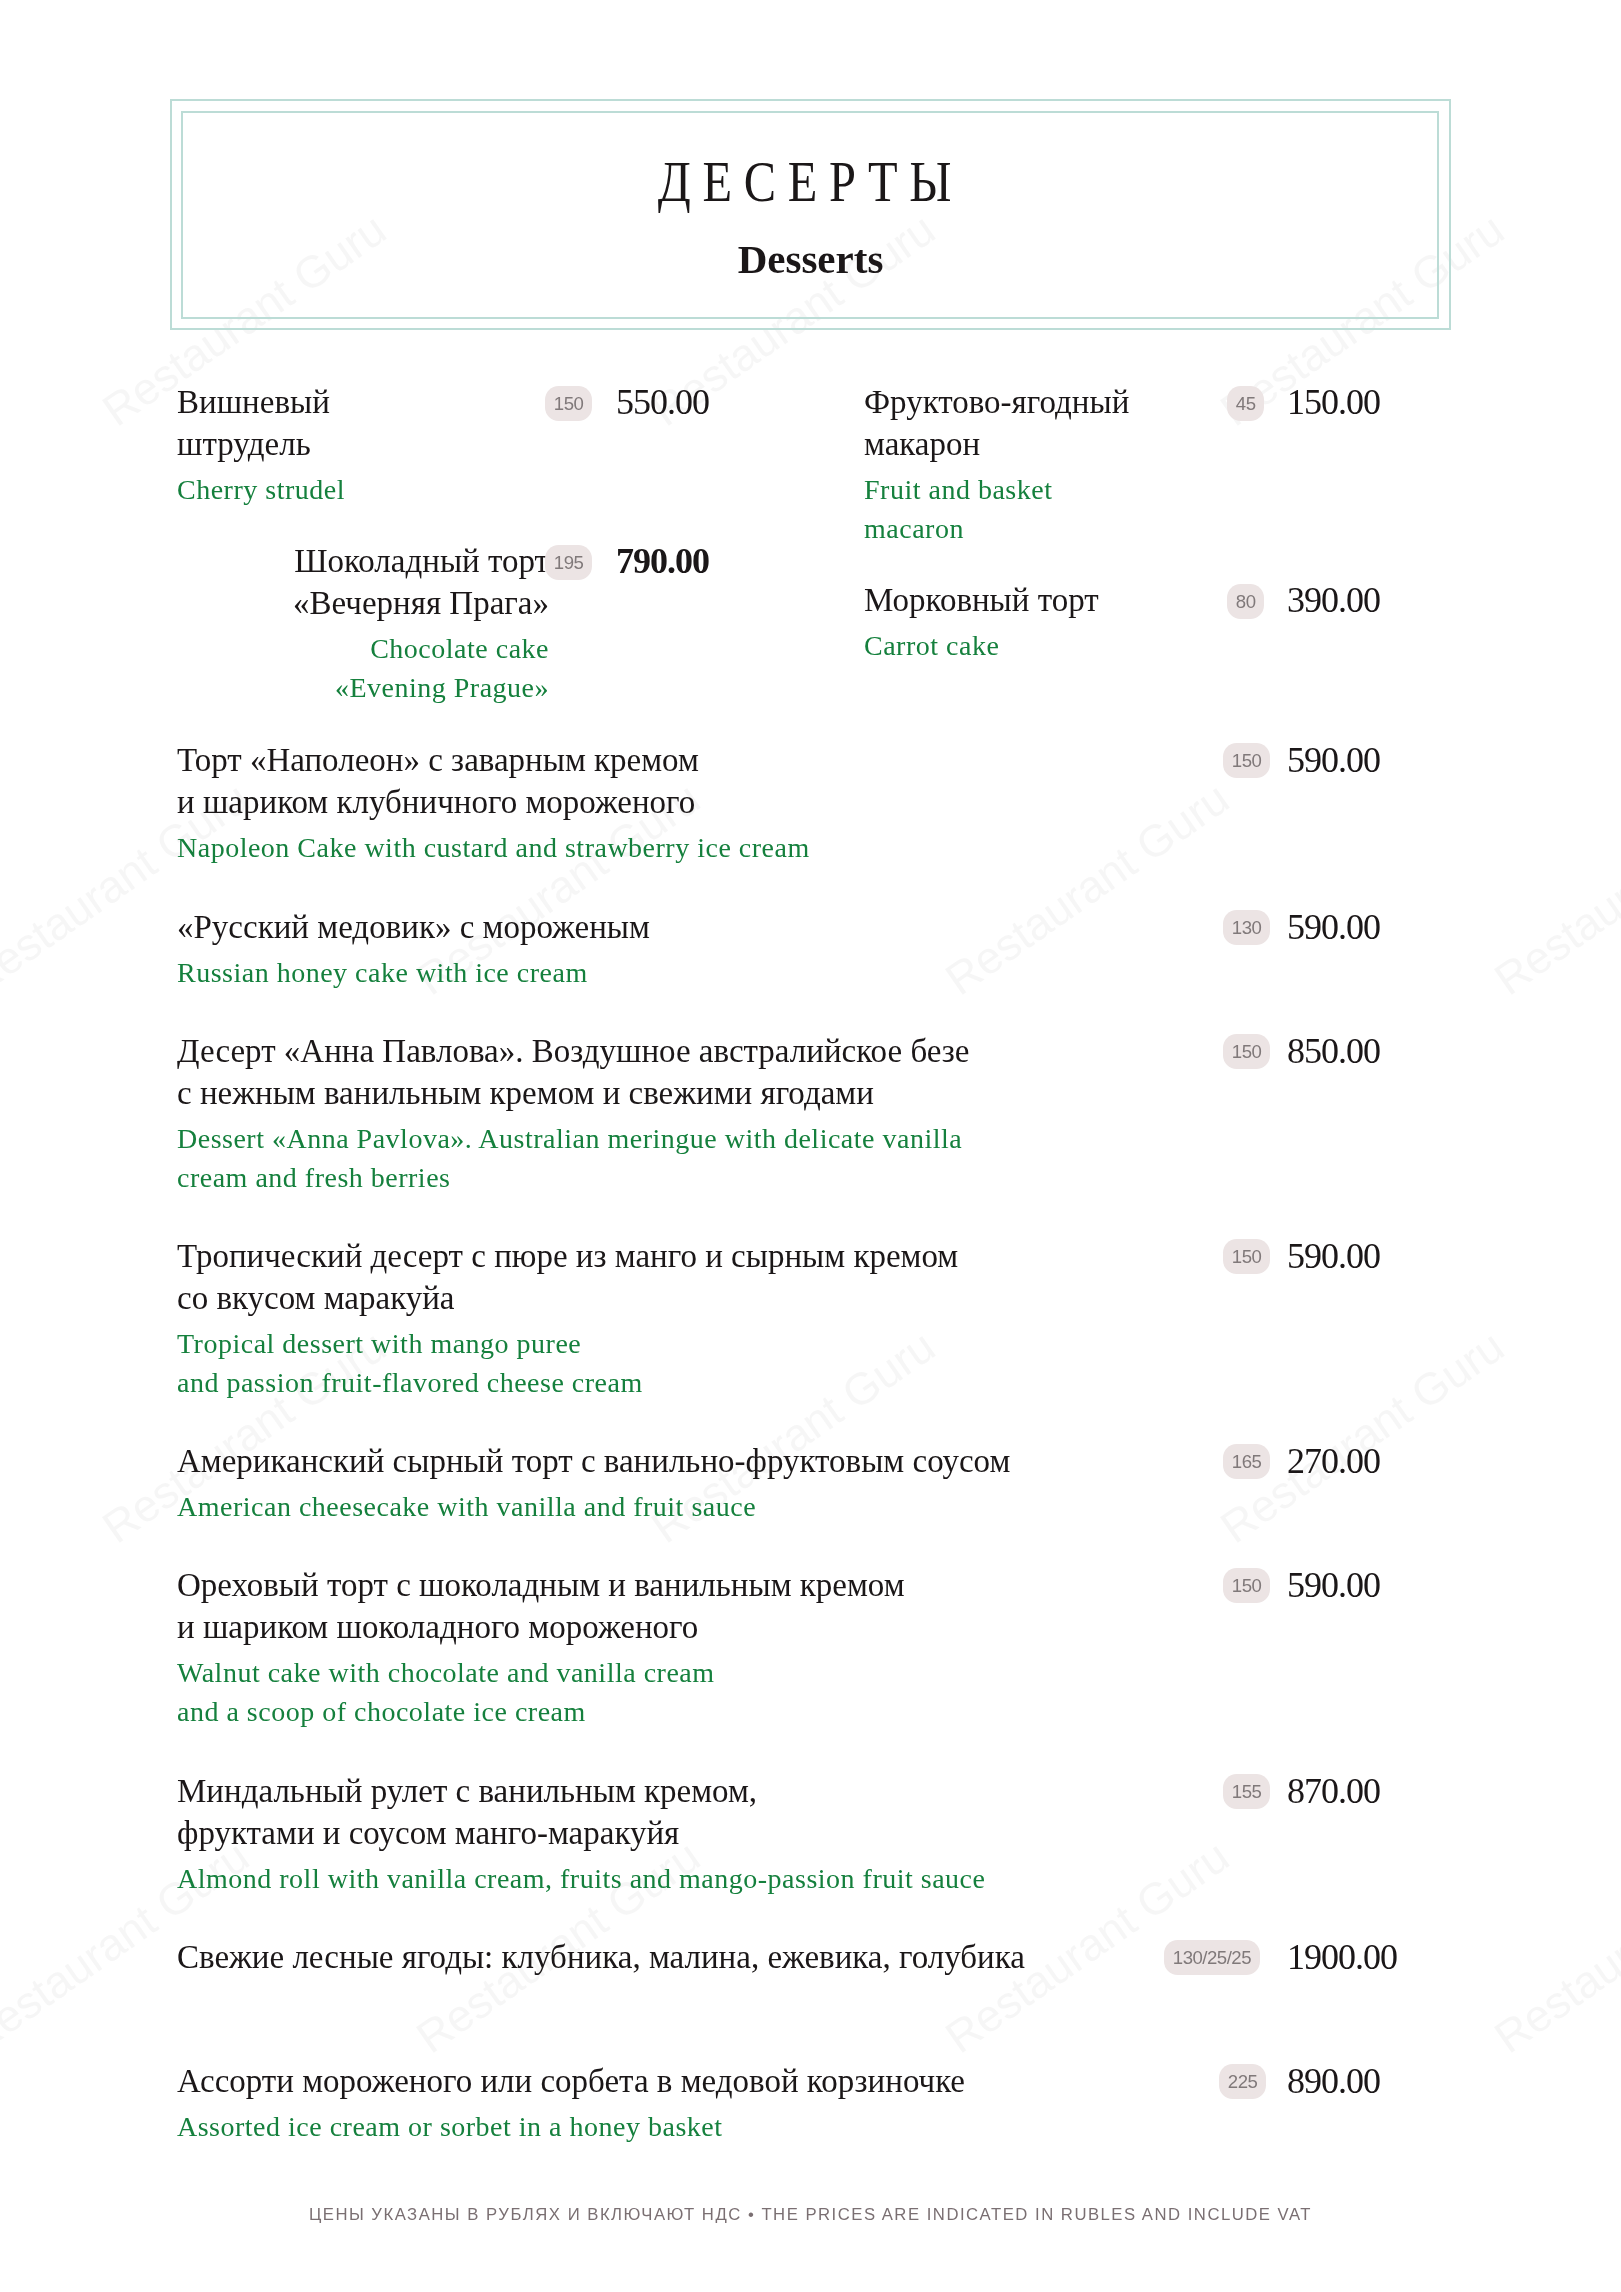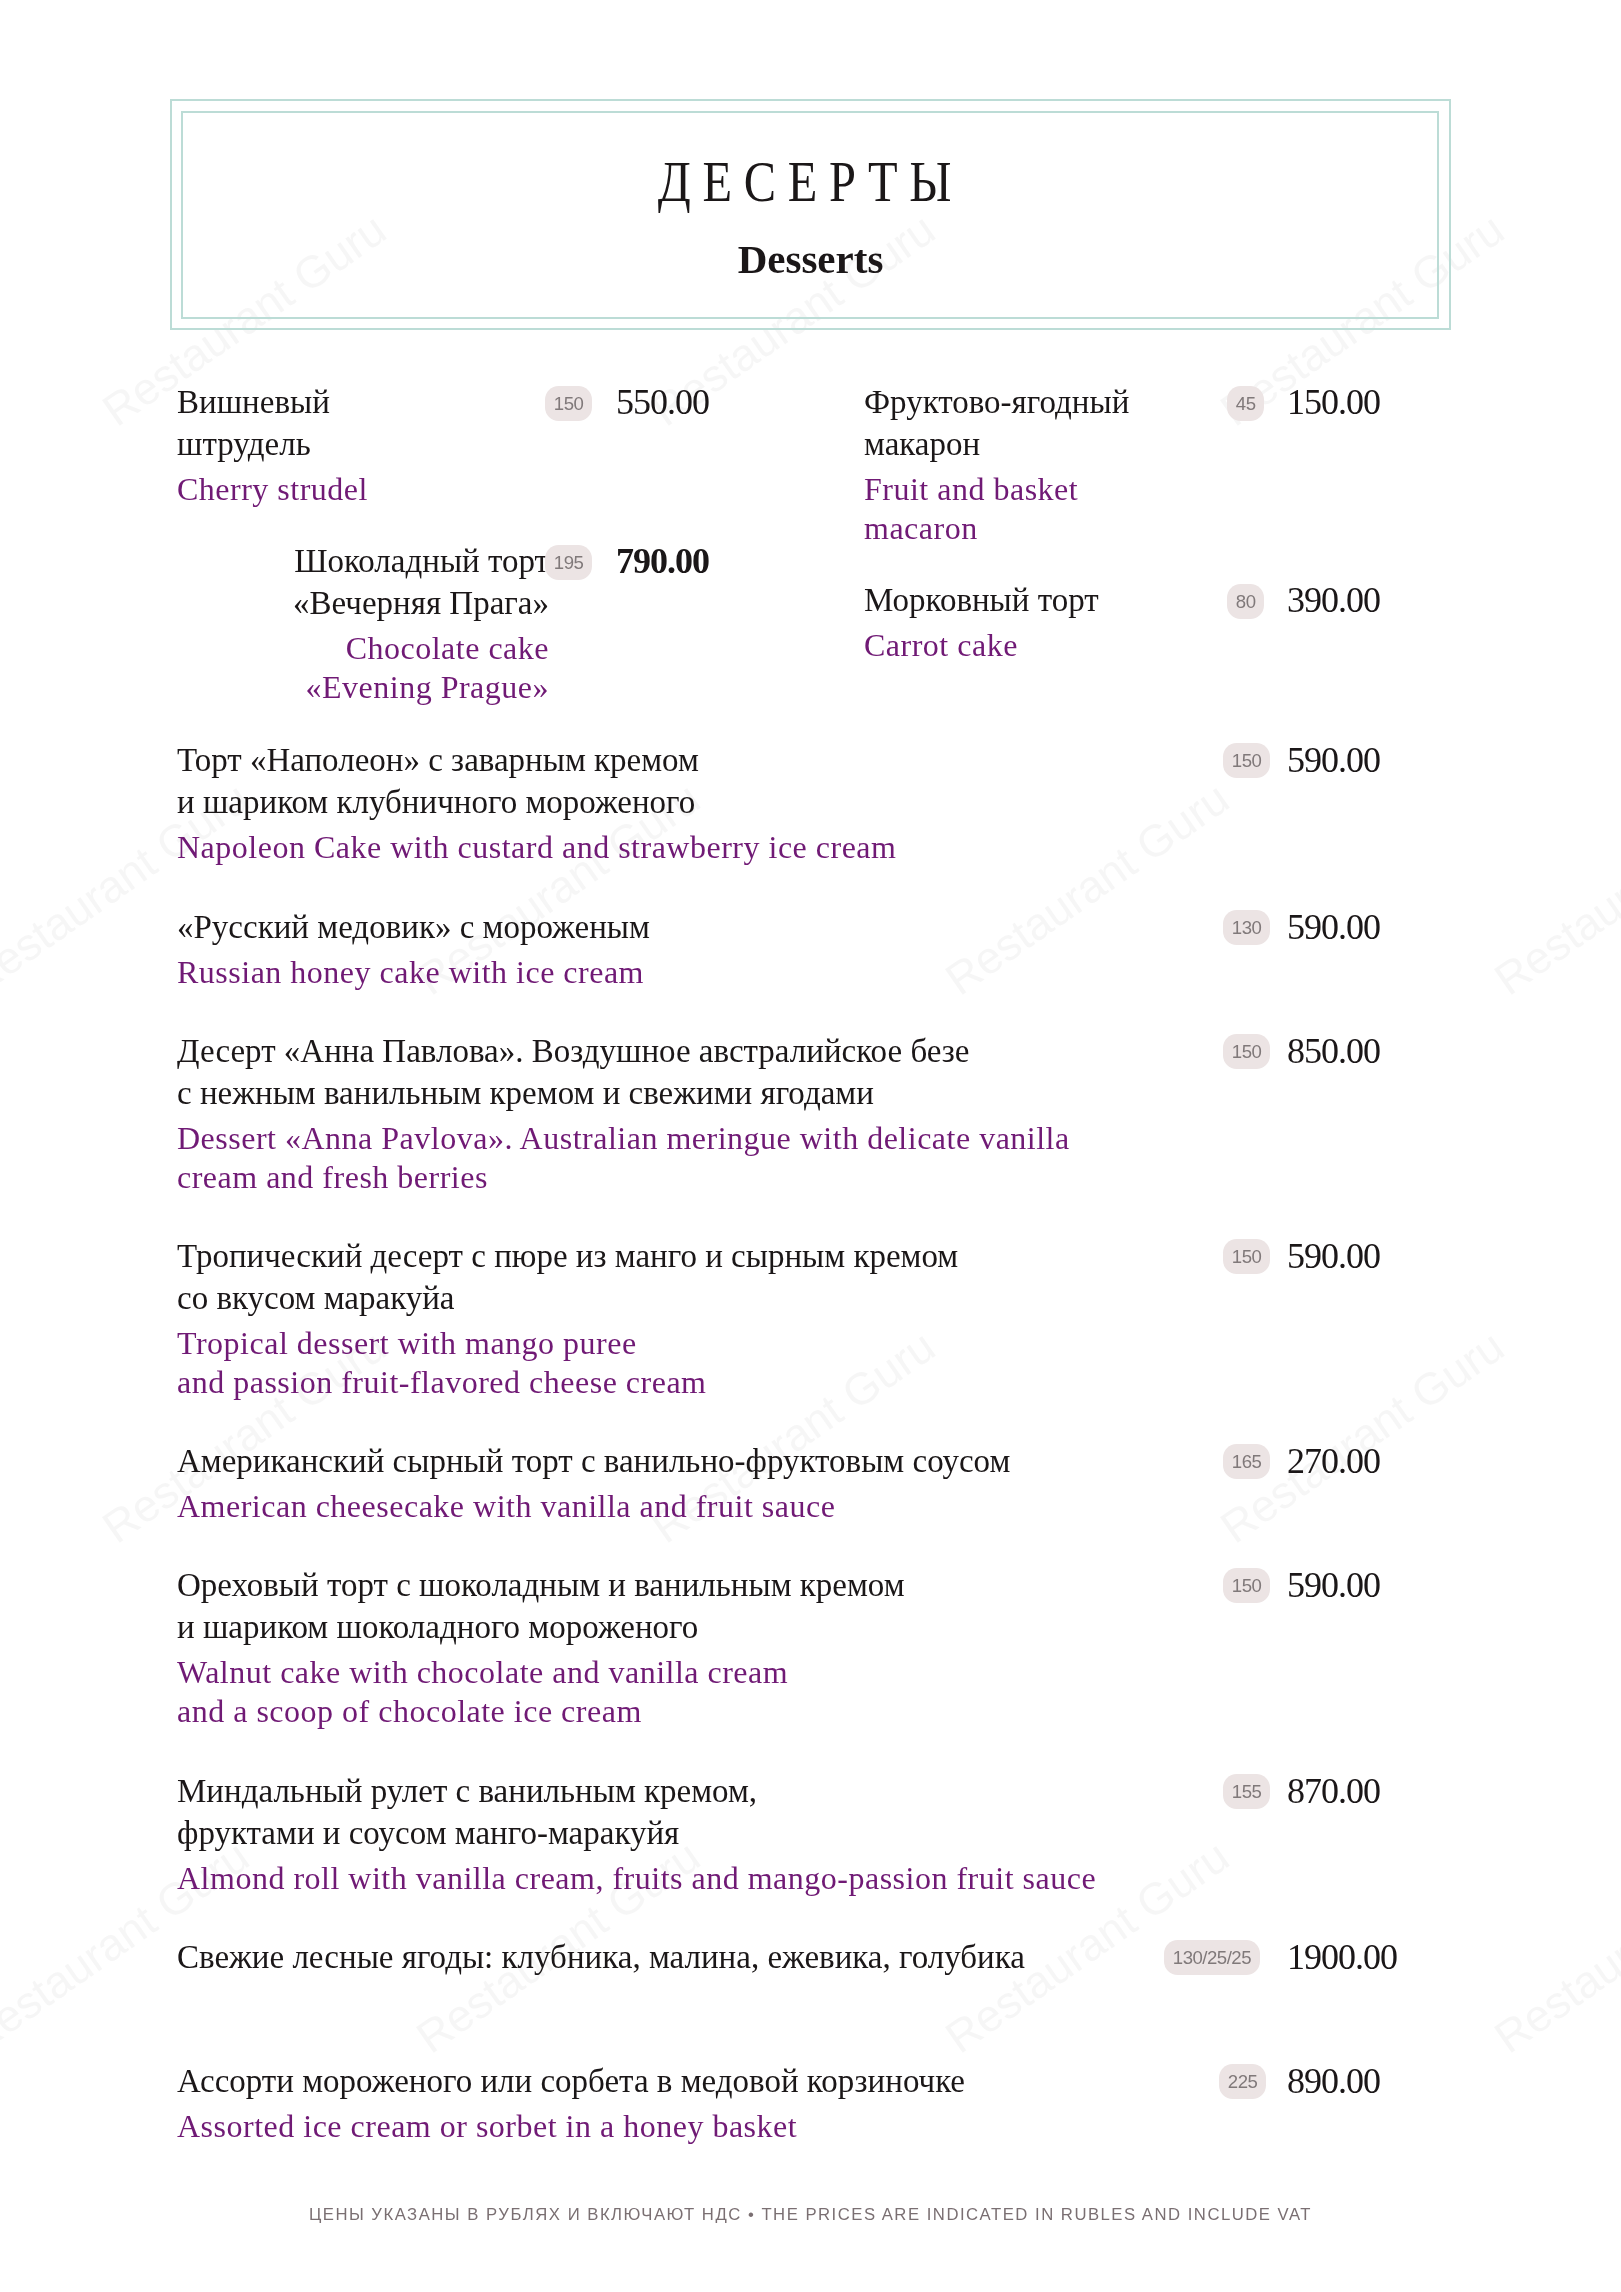--- a/index.html
+++ b/index.html
@@ -23,21 +23,21 @@
     position: absolute; left: 0; width: 1621px; top: 149px; text-align: center;
     font-size: 57px; letter-spacing: 13.7px; font-weight: normal; margin: 0; color: #1b1718;
     transform: scaleX(0.85); transform-origin: center;
   }
   .subtitle {
     position: absolute; left: 0; width: 1621px; top: 235px; text-align: center;
     font-size: 41px; margin: 0; color: #1b1718;
   }
   .item { position: absolute; }
   .name { font-size: 33px; line-height: 42px; color: #1b1718; white-space: pre-line; }
-  .desc { font-size: 32px; line-height: 39px; color: #701a75; white-space: pre-line; margin-top: 4.9px; letter-spacing: 0.5px; }
+  .desc { font-size: 28px; line-height: 39px; color: #15803d; white-space: pre-line; margin-top: 4.9px; letter-spacing: 0.5px; }
   .badge {
     position: absolute; height: 35px; line-height: 35px; padding: 0 8.8px; border-radius: 13.7px;
     background: #ece4e4; color: #80797a; font-family: "Liberation Sans", sans-serif;
     font-size: 18.6px; text-align: center; letter-spacing: -0.5px;
   }
   .price {
     position: absolute; font-size: 36px; line-height: 42px; color: #1b1718; letter-spacing: -1px;
   }
   .footer {
     position: absolute; left: 0; width: 1621px; top: 2205px; text-align: center;

